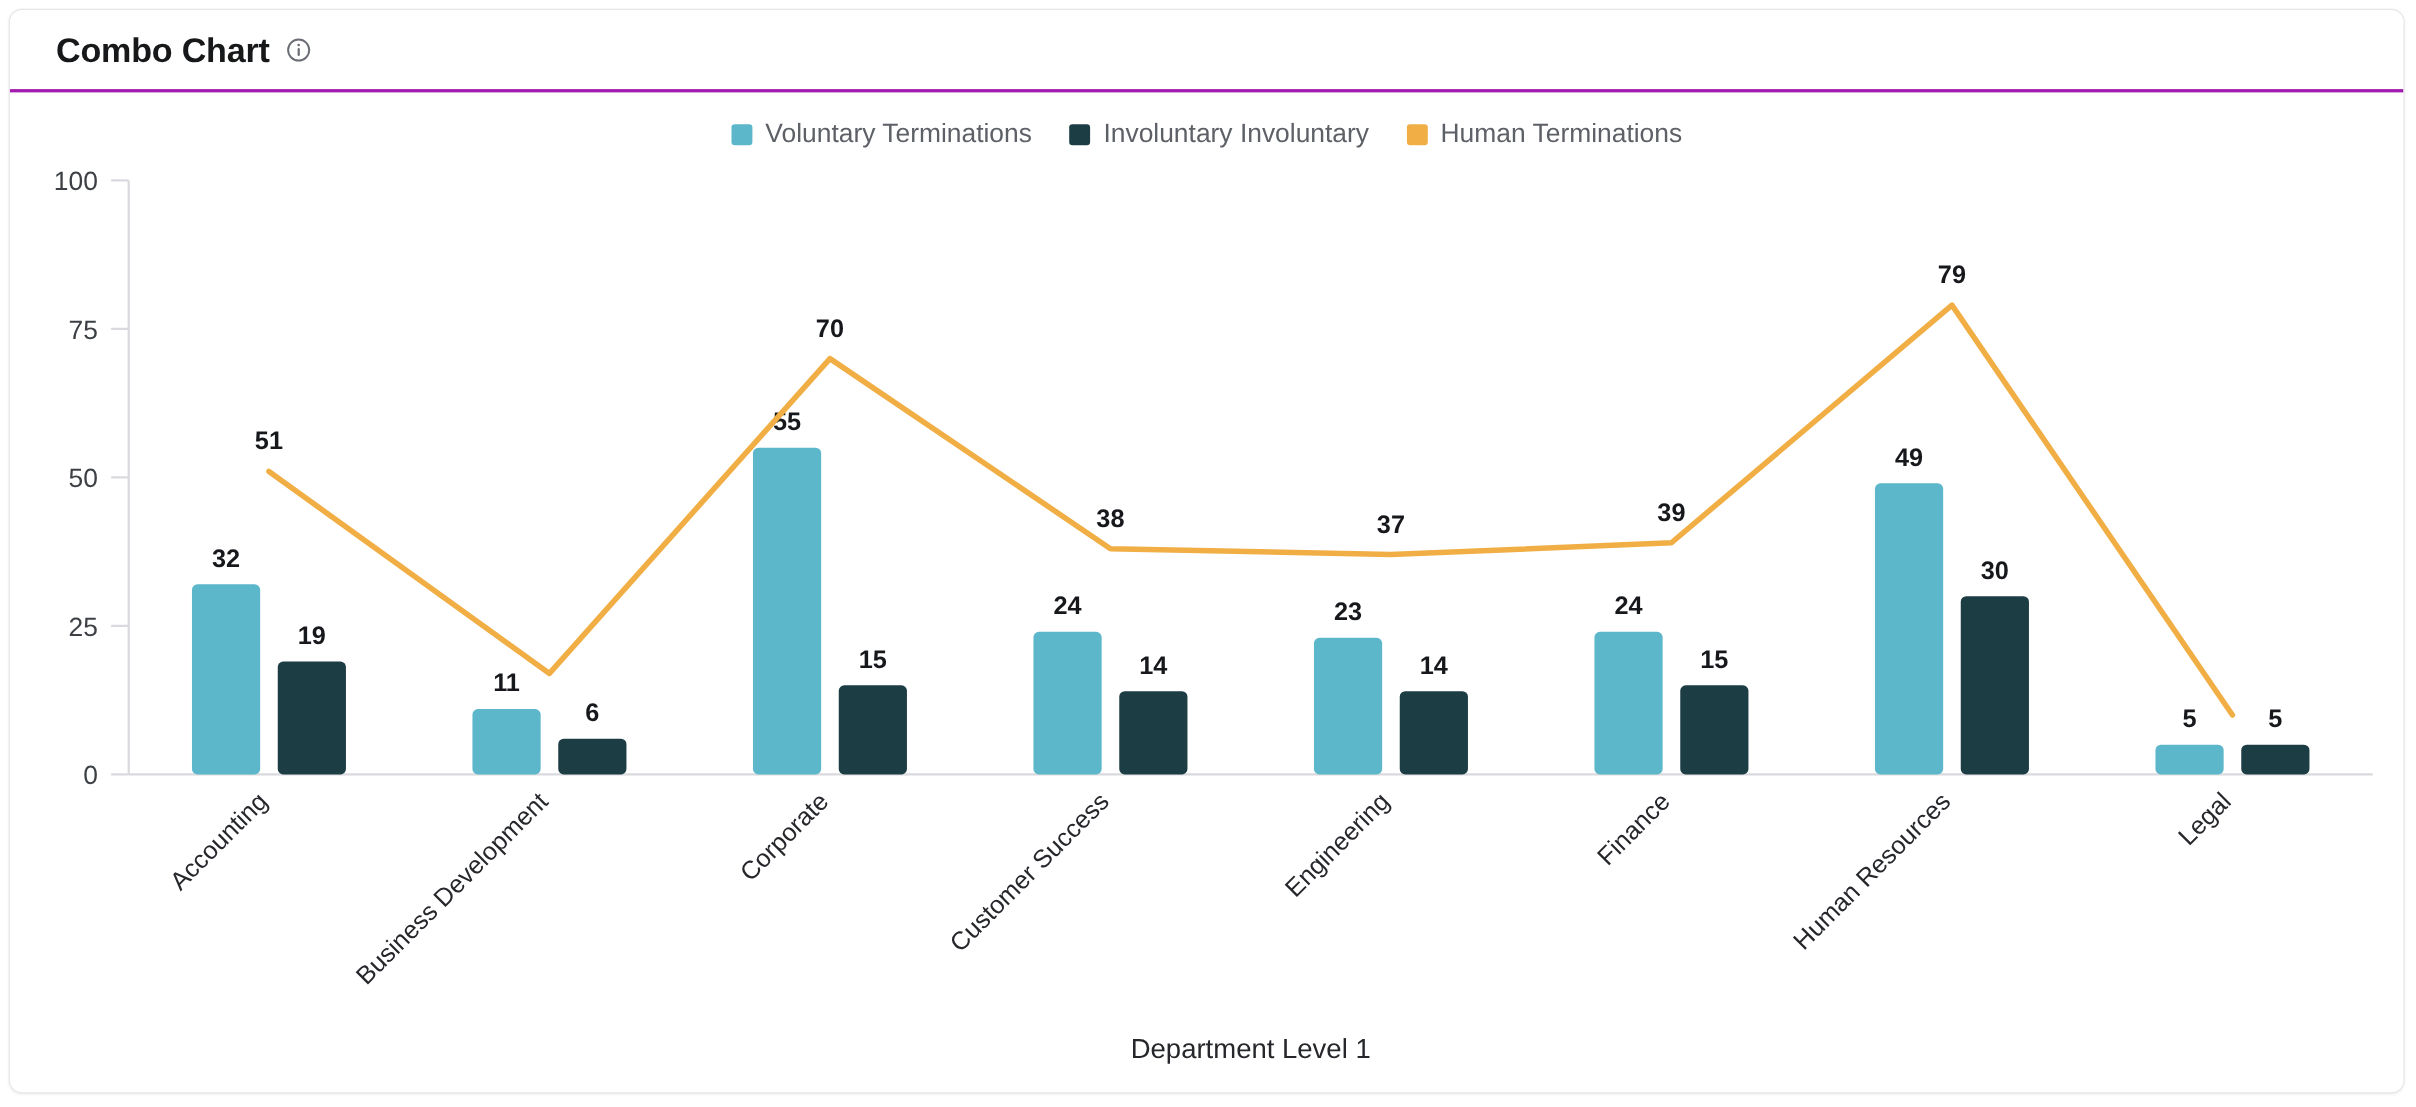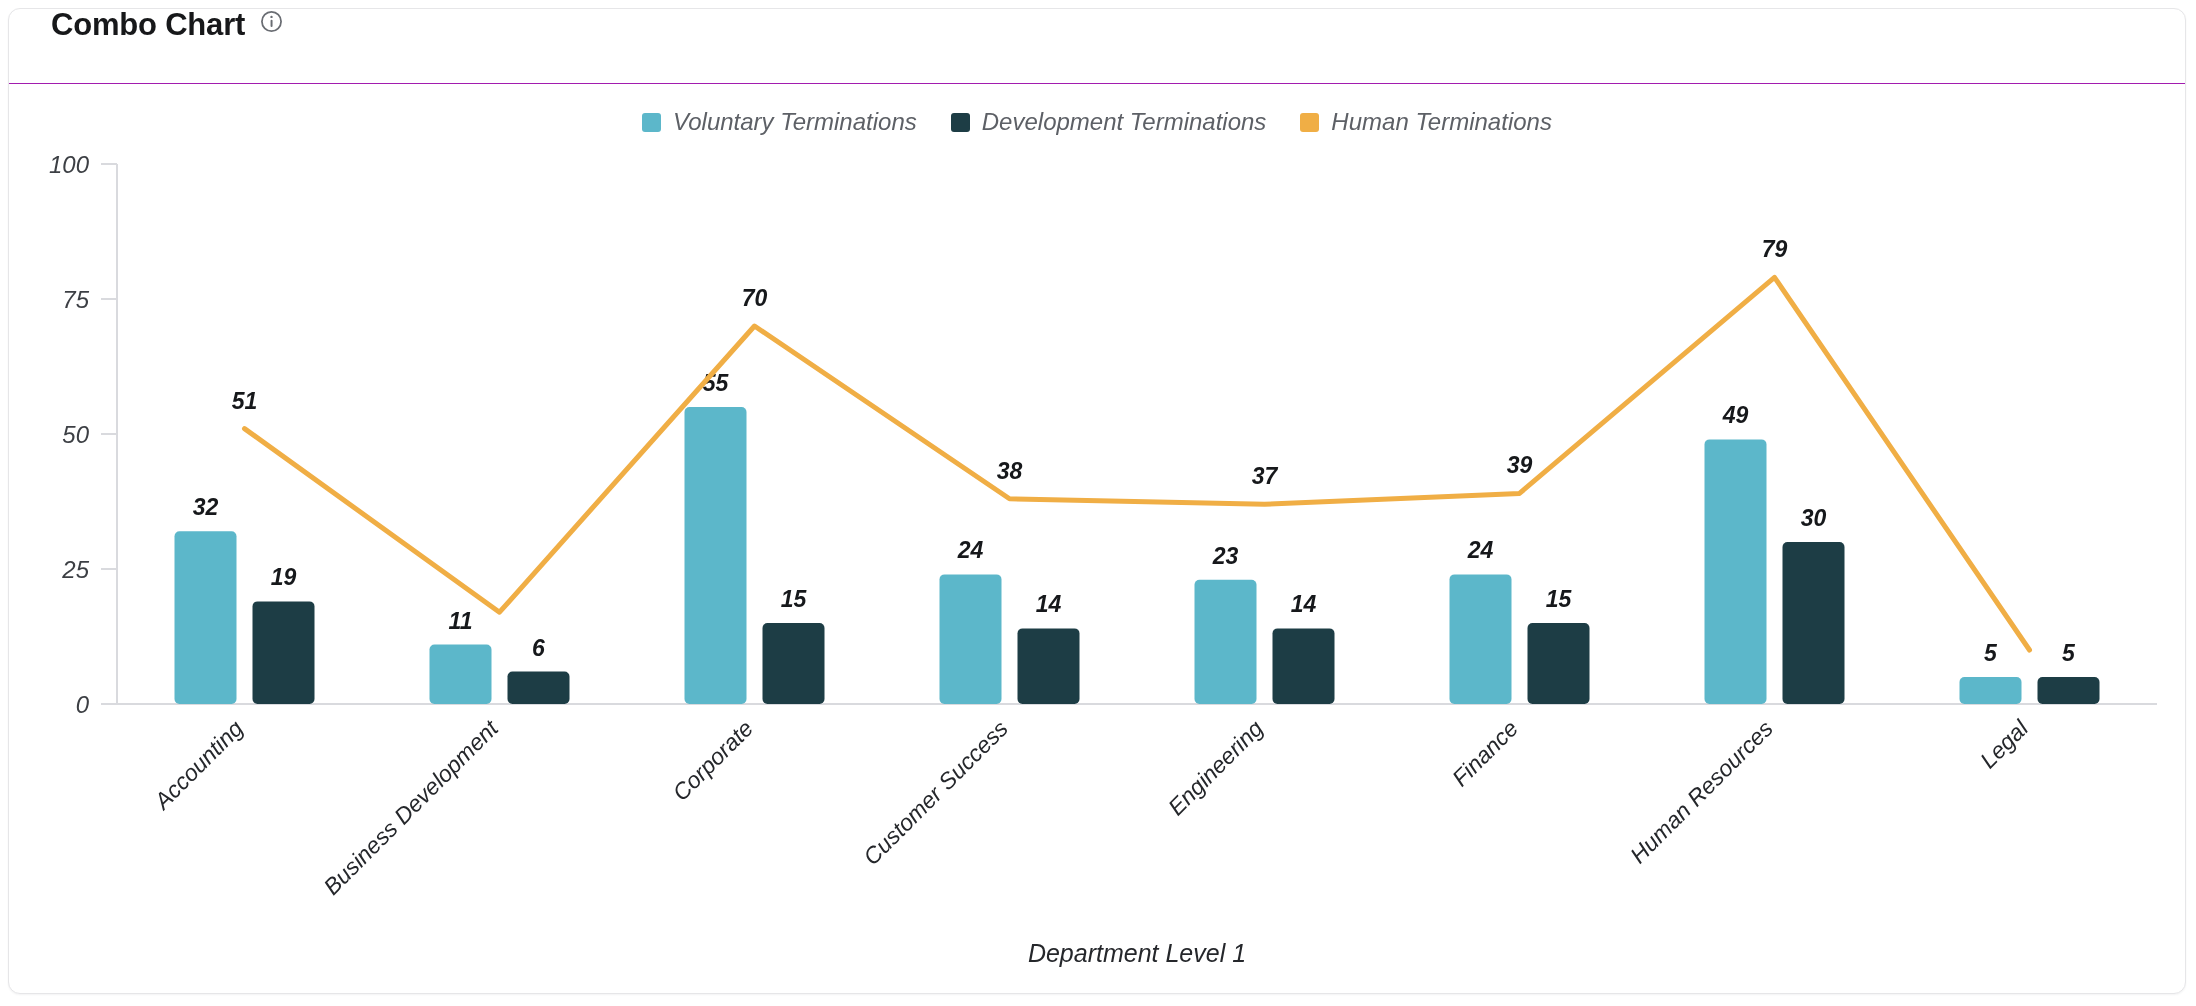--- a/index.html
+++ b/index.html
@@ -23,23 +23,23 @@
     background: #ffffff;
     border: 1px solid #e6e6e8;
     border-radius: 12px;
     box-sizing: border-box;
     box-shadow: 0 1px 2px rgba(16,24,40,0.05);
     overflow: hidden;
   }
 
   #card-header {
     height: 75px;
-    border-bottom: 1px solid #a21caf;
+    border-bottom: 3px solid #a21caf;
     display: flex;
-    align-items: flex-start;
+    align-items: center;
     padding-left: 42px;
     box-sizing: border-box;
   }
 
   #chart-title {
     font-size: 31px;
     font-weight: bold;
     color: #17181a;
     letter-spacing: -0.2px;
     line-height: 1;
@@ -52,21 +52,20 @@
     display: inline-flex;
     align-items: center;
     justify-content: center;
     cursor: pointer;
   }
 
   #chart-body {
     position: relative;
     width: 100%;
     height: 909px;
-    font-style: italic;
   }
 
   #legend {
     position: absolute;
     top: 26px;
     left: 0;
     width: 100%;
     display: flex;
     justify-content: center;
     align-items: center;
@@ -152,21 +151,21 @@
 
   <div id="chart-body">
 
     <div id="legend">
         <div class="legend-item">
           <span class="legend-swatch" style="background: rgb(92, 183, 202);"></span>
           <span class="legend-label">Voluntary Terminations</span>
         </div>
         <div class="legend-item">
           <span class="legend-swatch" style="background: rgb(29, 61, 69);"></span>
-          <span class="legend-label">Development Terminations</span>
+          <span class="legend-label">Involuntary Involuntary</span>
         </div>
         <div class="legend-item">
           <span class="legend-swatch" style="background: rgb(240, 174, 69);"></span>
           <span class="legend-label">Human Terminations</span>
         </div>
       </div>
 
     <svg id="plot-svg" viewBox="0 0 2178 909" preserveAspectRatio="none">
         <line x1="108" y1="80" x2="108" y2="620" class="axis-line"></line>
         <line x1="108" y1="620" x2="2148" y2="620" class="axis-line"></line>

